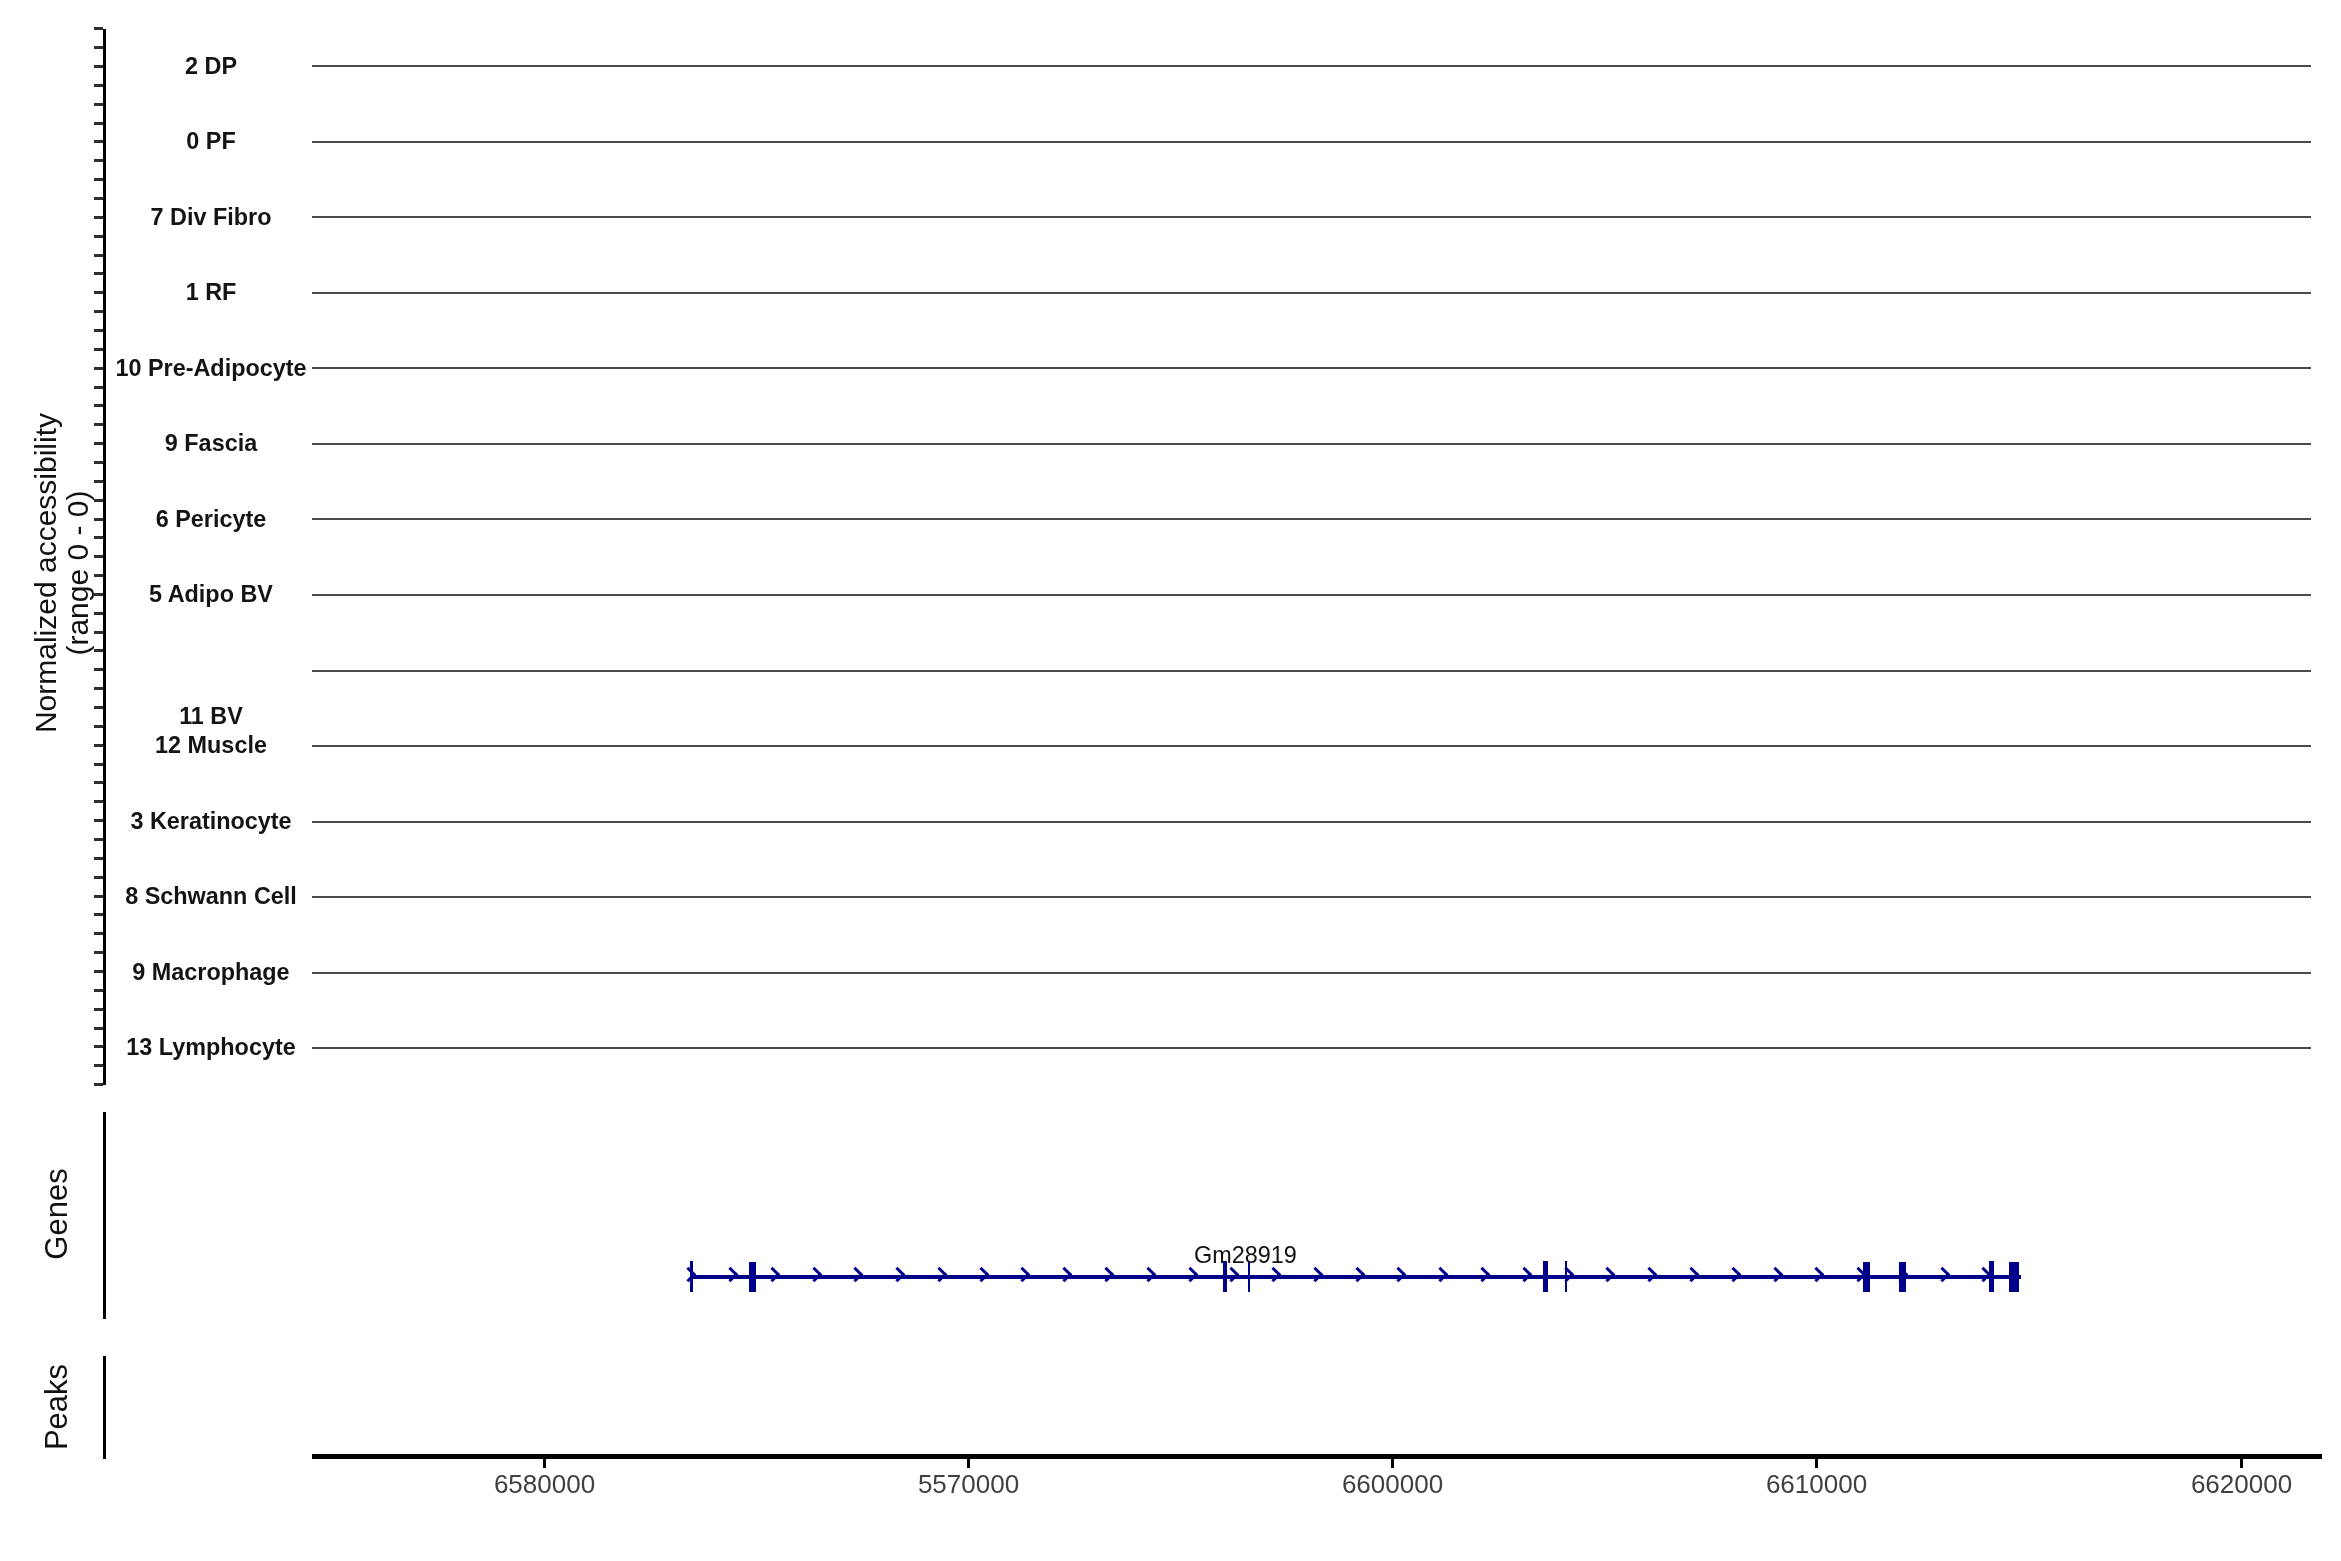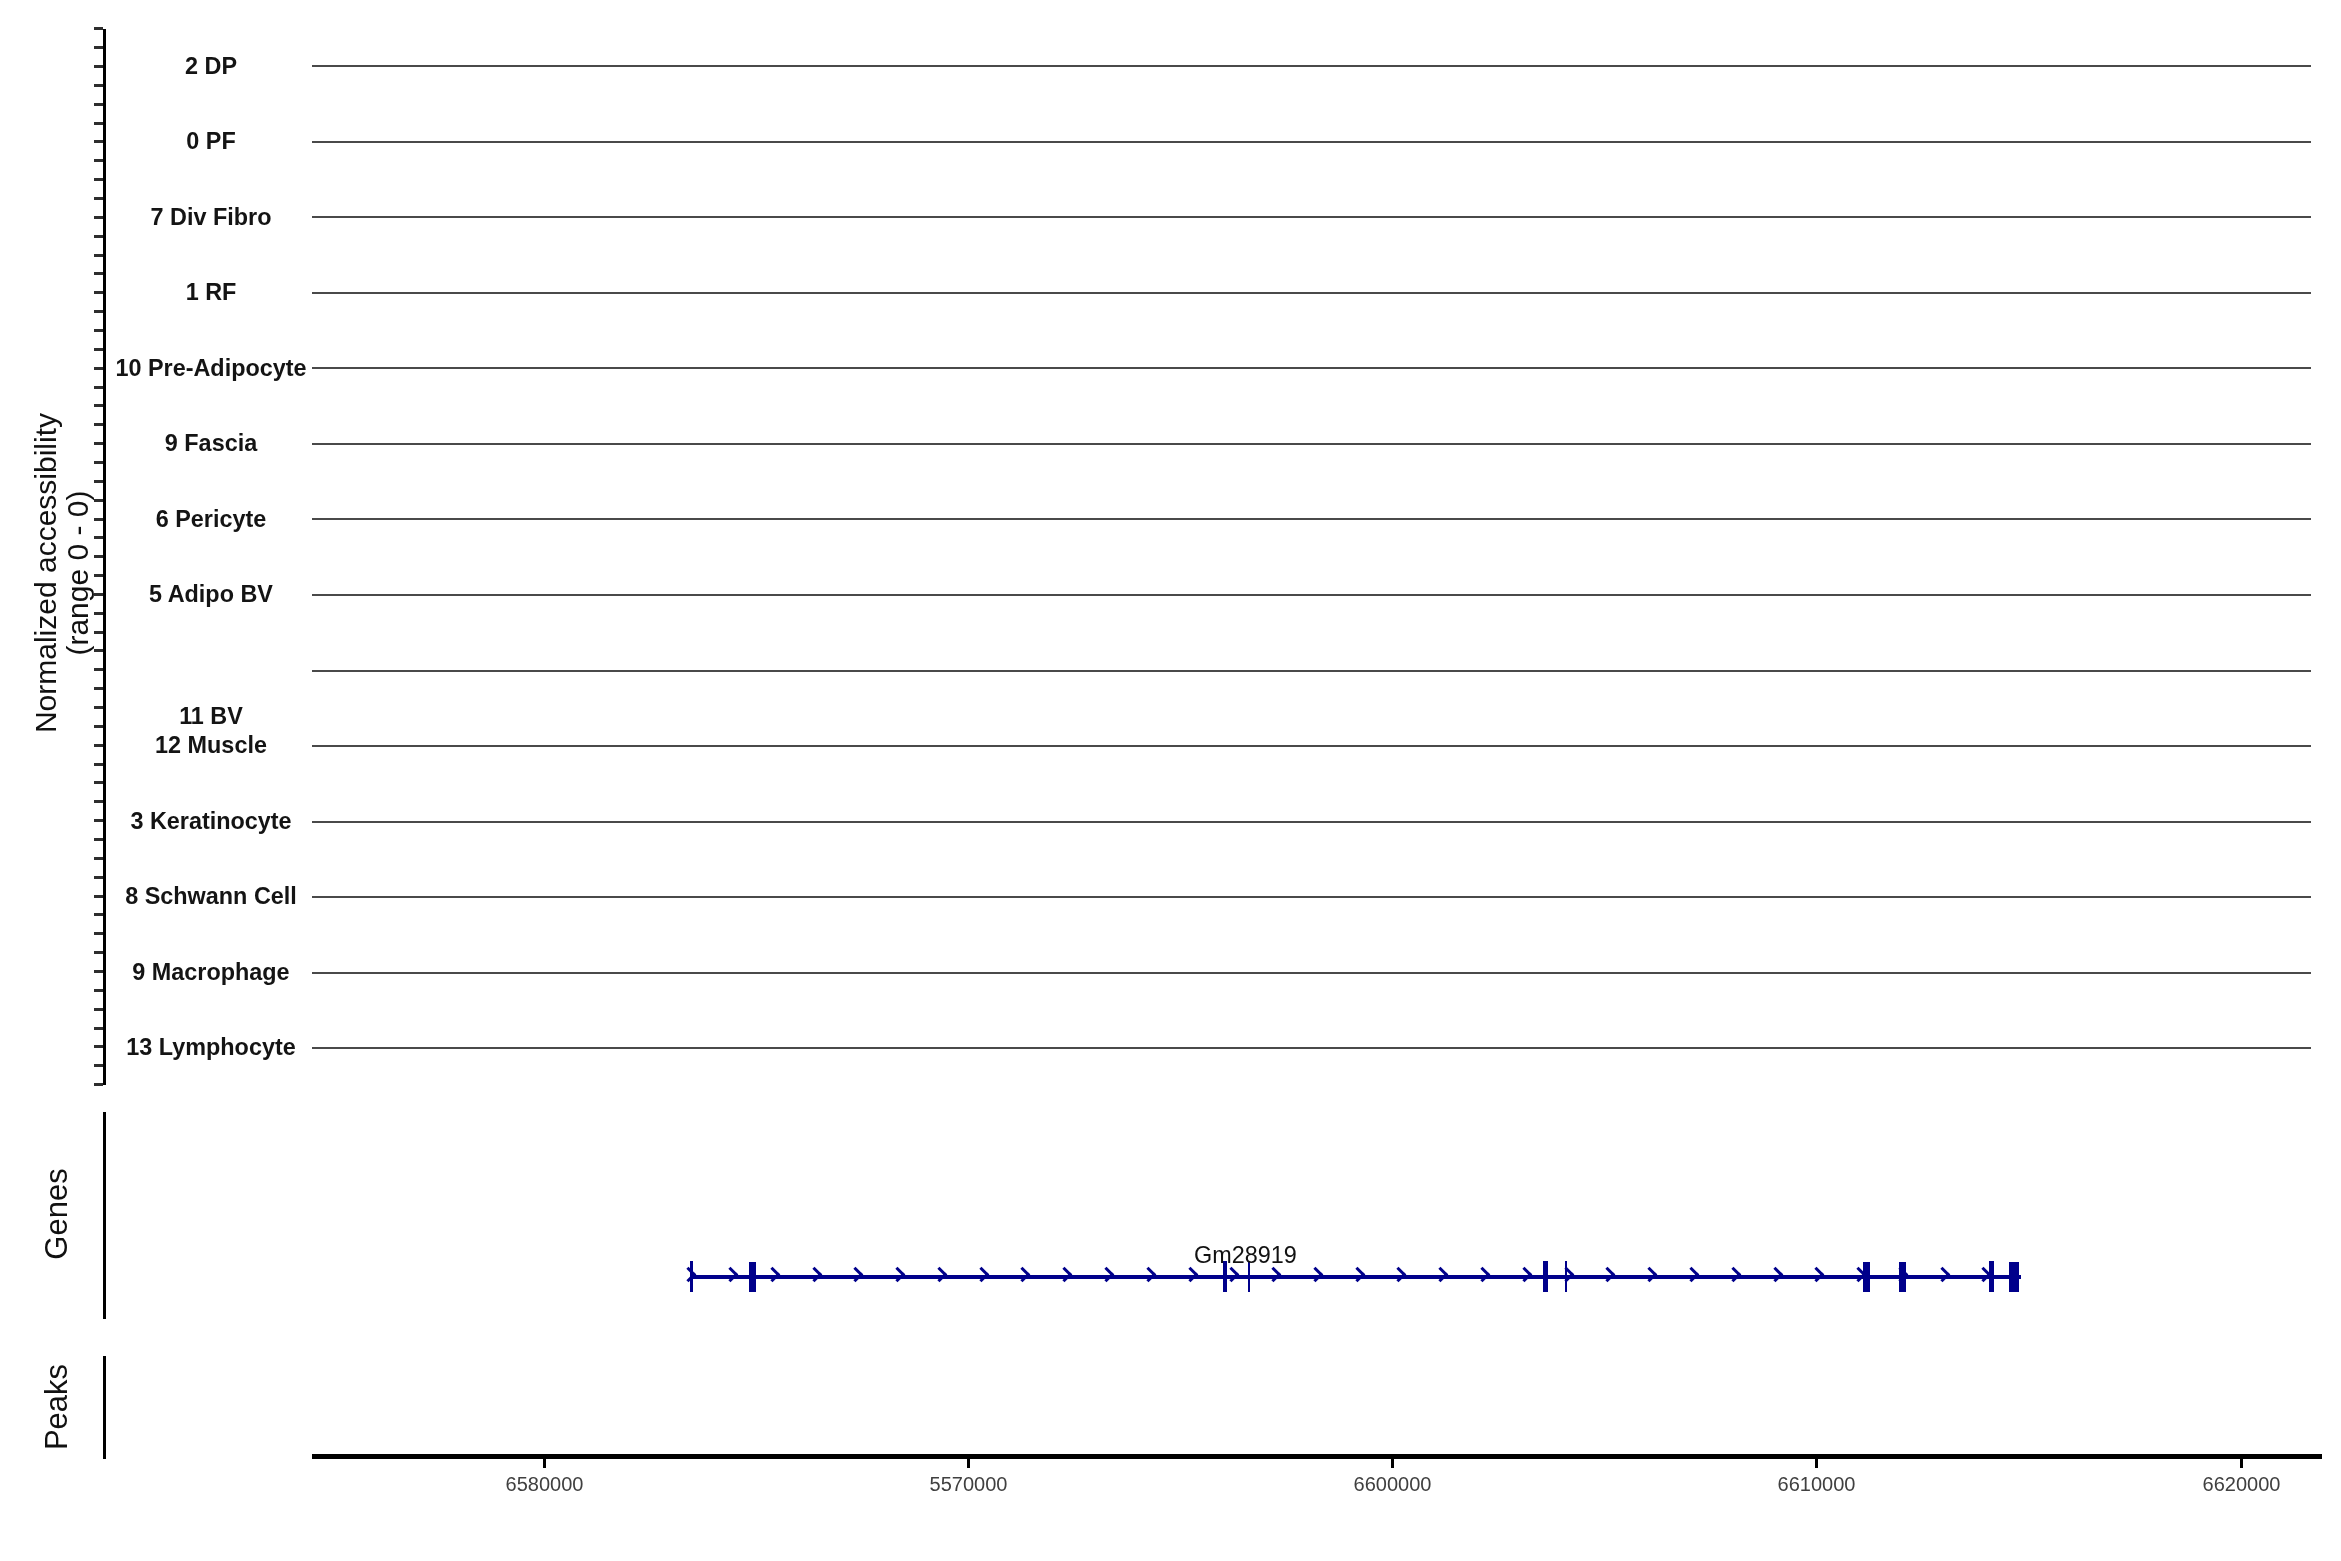--- a/index.html
+++ b/index.html
@@ -20,21 +20,21 @@
   #ylab1{left:-345px;top:556px;width:781px;height:34px;font-size:30px;}
   #ylab2{left:-313px;top:556px;width:781px;height:34px;font-size:30px;}
   #genes-label{left:-73px;top:1197px;width:260px;height:34px;font-size:31px;}
   #peaks-label{left:-73px;top:1390px;width:260px;height:34px;font-size:31px;}
   #gene-name{left:1194px;top:1204px;width:325px;height:31px;line-height:31px;
              text-align:left;font-size:23.4px;color:#111111;margin-top:36px;}
   #xaxis-title{left:1060px;top:1496px;width:520px;height:36px;line-height:36px;
                text-align:center;font-size:30px;color:#111111;}
   .layer{left:0;top:0;width:2342px;height:1561px;}
   .track-label{text-align:center;font-size:23.4px;color:#141414;height:31px;line-height:31px;font-weight:bold;}
-  .x-tick-label{text-align:center;font-size:20px;height:30px;line-height:30px;}
+  .x-tick-label{text-align:center;font-size:26px;height:30px;line-height:30px;}
 </style>
 </head>
 <body>
 
 <div id="fig">
   <div id="ylab1" class="vtext">Normalized accessibility</div>
   <div id="ylab2" class="vtext">(range 0 - 0)</div>
 
   <div id="yaxis-layer" class="layer">
       <div style="left: 103px; top: 29px; width: 3.3px; height: 1056px; background: rgb(0, 0, 0);"></div>

